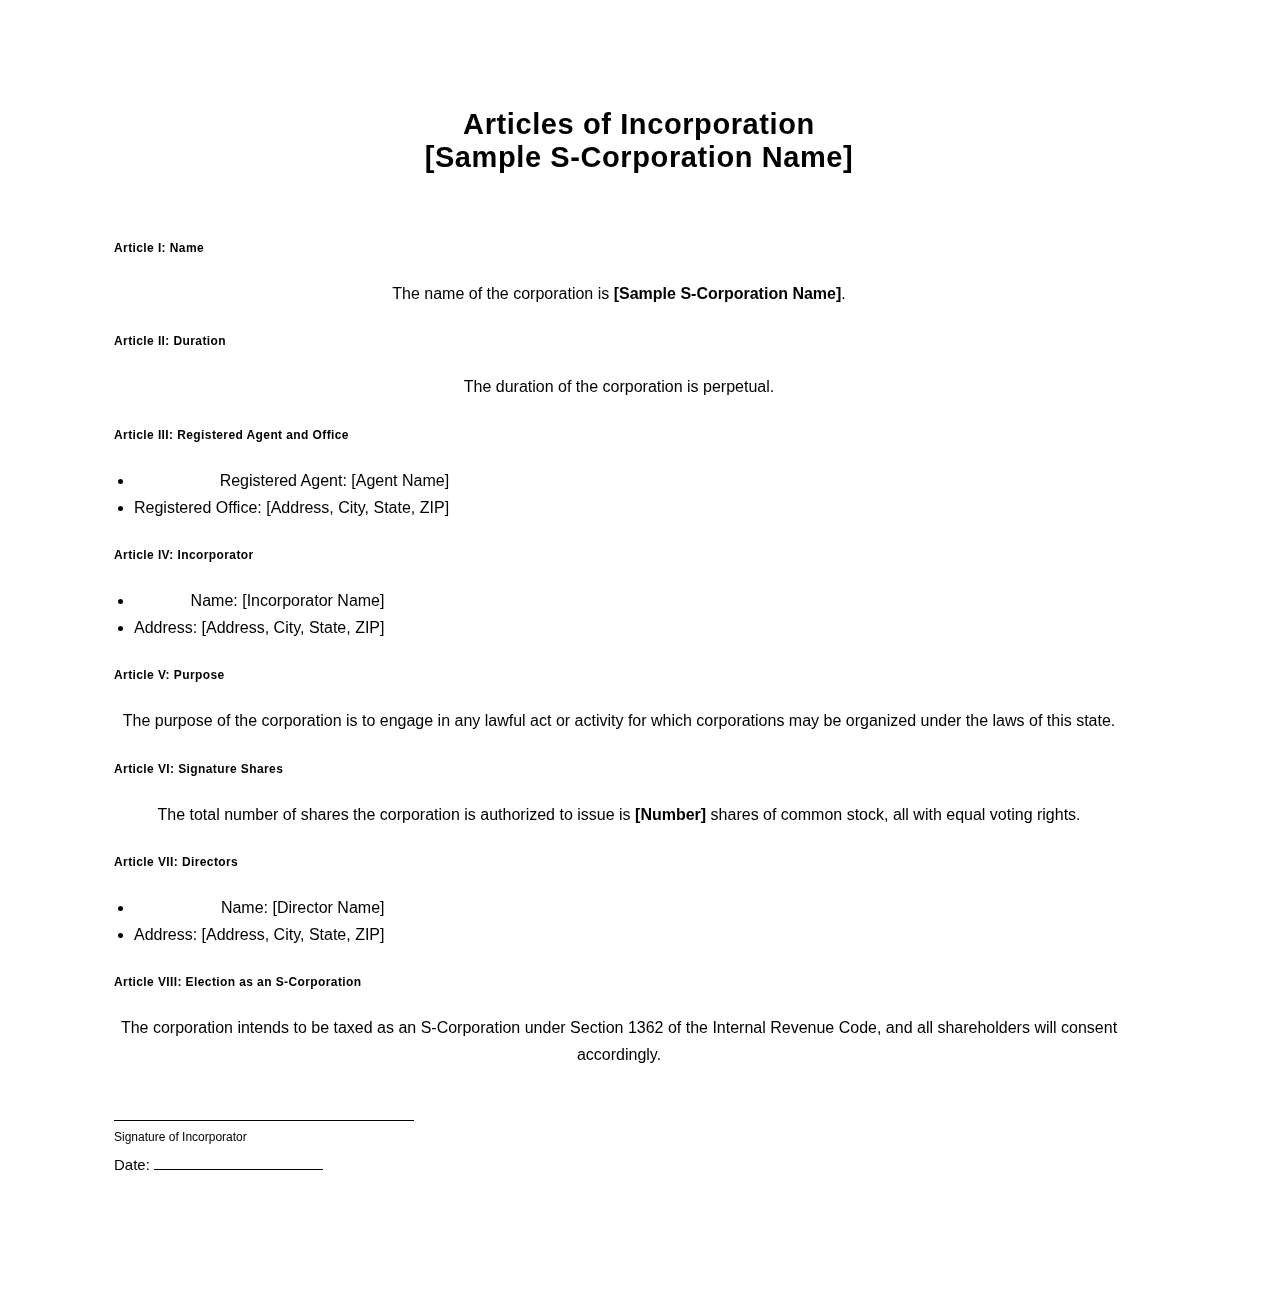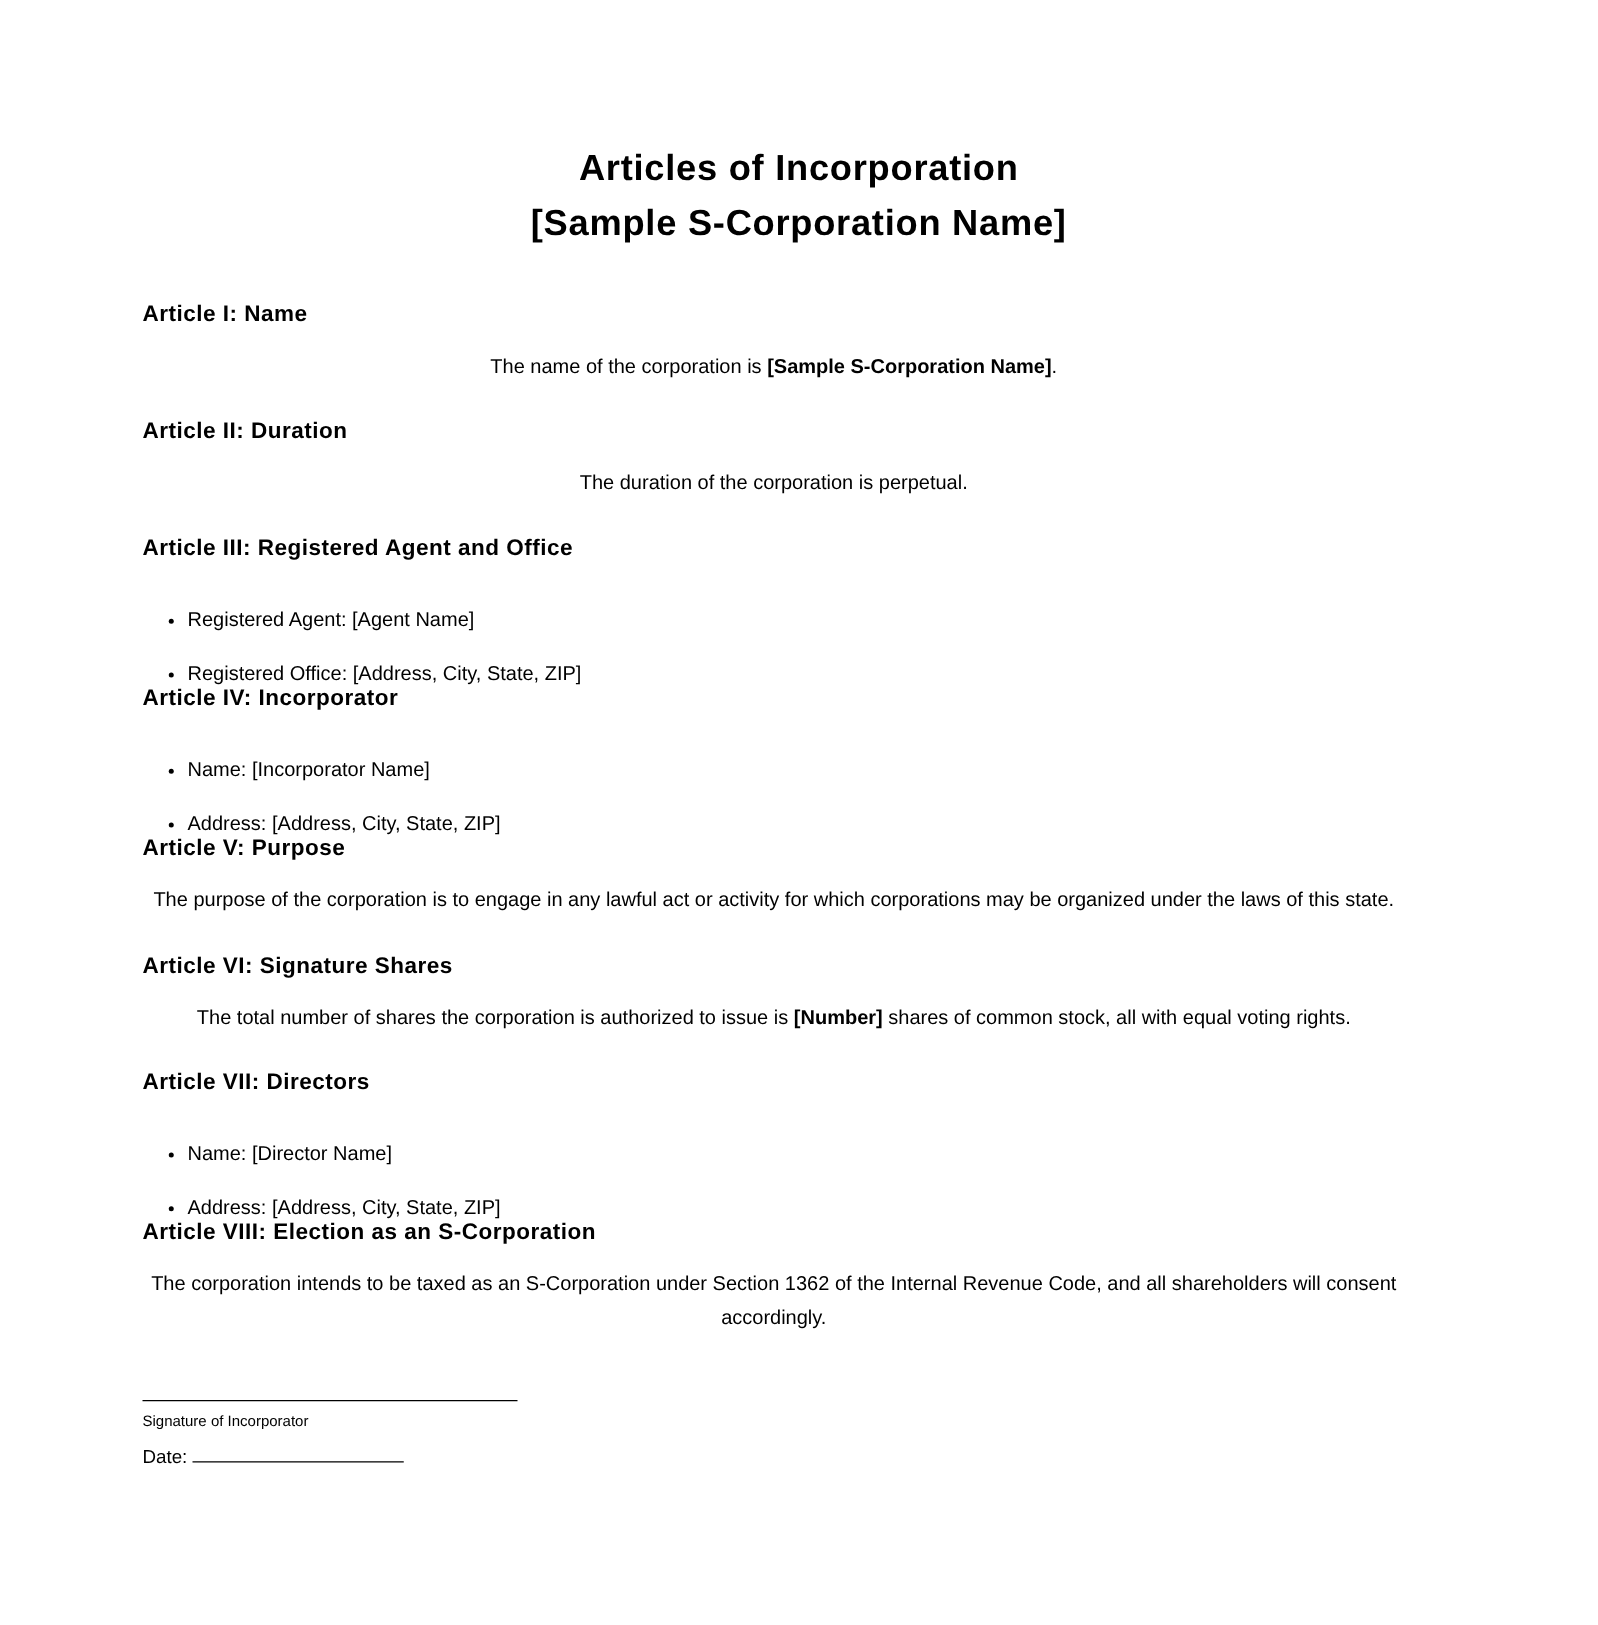--- a/index.html
+++ b/index.html
@@ -1,22 +1,22 @@
 <!DOCTYPE html>
 <html><head>
 <meta charset="utf-8">
 <style>
   html, body { margin:0; padding:0; background:#ffffff; }
   body { width:1278px; height:1300px; position:relative; font-family:"Liberation Sans", sans-serif; color:#000; }
   .title { position:absolute; left:0; width:1278px; top:108px; text-align:center; font-weight:bold; font-size:29px; line-height:33px; letter-spacing:0.6px; }
-  .title div { margin:11px; }
-  h2 { font-size:18px; font-weight:bold; margin:0; position:absolute; left:114px; letter-spacing:0.4px; }
+  .title div { margin:0; }
+  h2 { font-size:12px; font-weight:bold; margin:0; position:absolute; left:114px; letter-spacing:0.4px; }
   p.txt { font-size:16px; margin:0; position:absolute; left:114px; line-height:27px; width:1010px;text-align:center; }
   ul.lst { position:absolute; left:114px; margin:0; padding:0 0 0 20px; font-size:16px; line-height:27px; }
-  ul.lst li { margin:16px; }
+  ul.lst li { margin:0;text-align:right; }
   .sigline { position:absolute; left:114px; top:1120px; width:300px; border-top:1px solid #000; }
   .siglabel { position:absolute; left:114px; top:1130px; font-size:12px; }
   .datelabel { position:absolute; left:114px; top:1155px; font-size:15px; }
   .dateline { display:inline-block; width:169px; border-bottom:1px solid #000; height:14px; vertical-align:baseline; margin-left:4px; }
 </style>
 </head>
 <body>
 
 <div class="title">
   <div>Articles of Incorporation</div>

